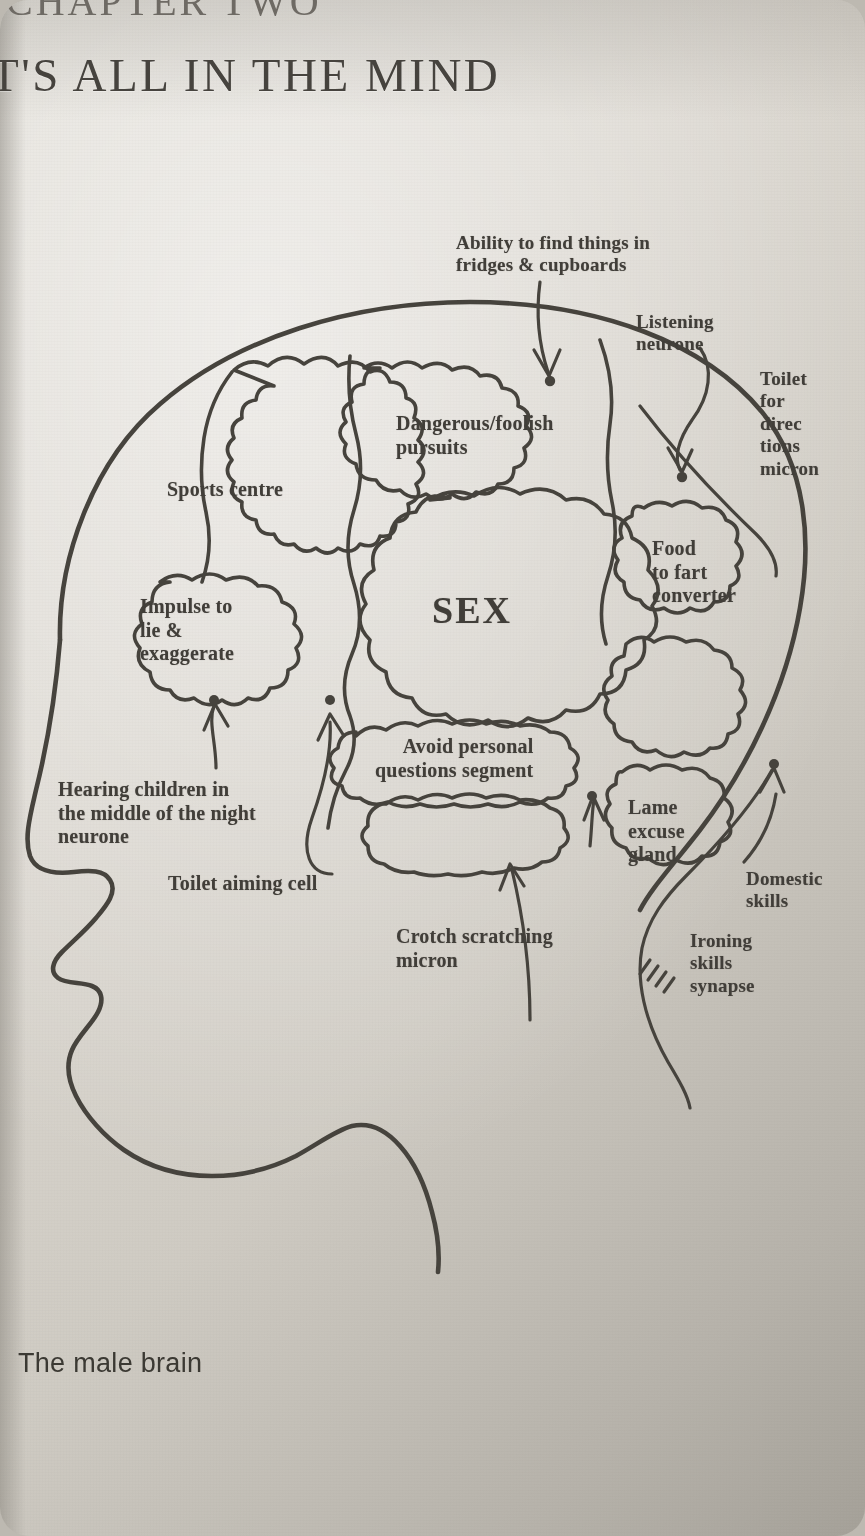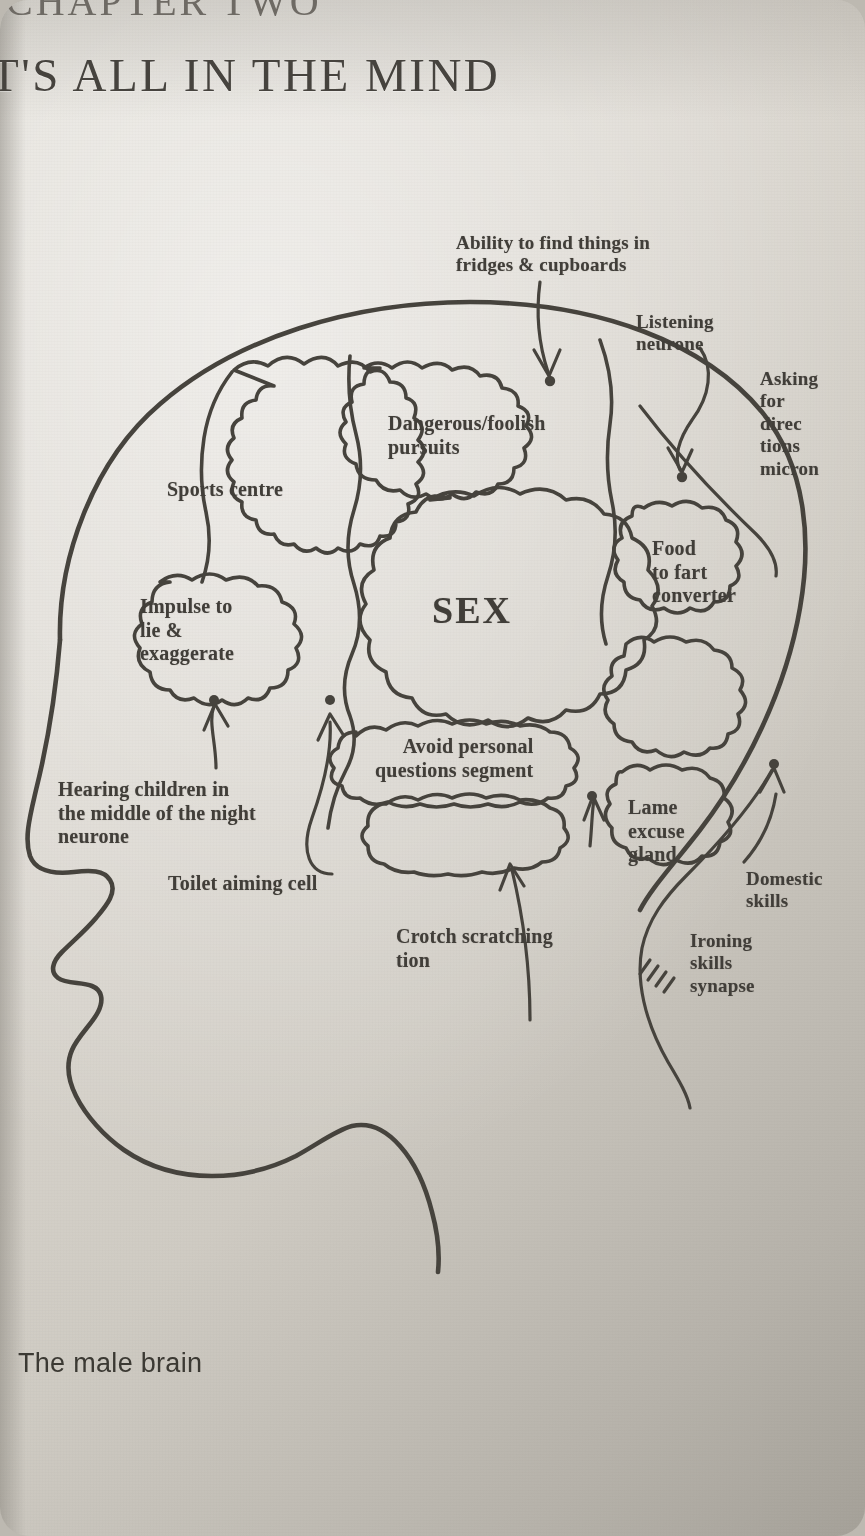--- a/index.html
+++ b/index.html
@@ -95,21 +95,21 @@
     position: absolute;
     font-family: "Liberation Serif", serif;
     font-weight: bold;
     color: #413e39;
     line-height: 1.18;
     white-space: pre-line;
     letter-spacing: .2px;
     text-shadow: 0 0 1px rgba(65,62,57,.35);
   }
   .l-sports        { left:167px;  top:478px;  font-size:20px; }
-  .l-dangerous     { left:388px;  top:412px;  font-size:20px; }
+  .l-dangerous     { left:396px;  top:412px;  font-size:20px; }
   .l-sex           { left:432px;  top:588px;  font-size:38px; letter-spacing:2px; }
   .l-impulse       { left:140px;  top:595px;  font-size:20px; }
   .l-avoid         { left:375px;  top:735px;  font-size:20px;text-align:right; }
   .l-food          { left:652px;  top:537px;  font-size:20px; }
   .l-tv            { left:630px;  top:657px;  font-size:20px; }
   .l-lame          { left:628px;  top:788px;  font-size:20px;margin-top:8px; }
   .l-ability       { left:456px;  top:232px;  font-size:19px; }
   .l-listening     { left:636px;  top:311px;  font-size:19px; }
   .l-asking        { left:760px;  top:368px;  font-size:19px; }
   .l-hearing       { left:58px;   top:778px;  font-size:20px; text-align:left; width:270px; }
@@ -284,31 +284,31 @@
 to fart
 converter</div>
   <div class="lbl l-lame">Lame
 excuse
 gland</div>
 
   <div class="lbl l-ability">Ability to find things in
 fridges &amp; cupboards</div>
   <div class="lbl l-listening">Listening
 neurone</div>
-  <div class="lbl l-asking">Asking
+  <div class="lbl l-asking">Toilet
 for
 direc
 tions
 micron</div>
   <div class="lbl l-hearing">Hearing children in
 the middle of the night
 neurone</div>
   <div class="lbl l-toilet">Toilet aiming cell</div>
   <div class="lbl l-crotch">Crotch scratching
-tion</div>
+micron</div>
   <div class="lbl l-domestic">Domestic
 skills</div>
   <div class="lbl l-ironing">Ironing
 skills
 synapse</div>
 
   <div class="caption">The male brain</div>
 
 </div>
 

